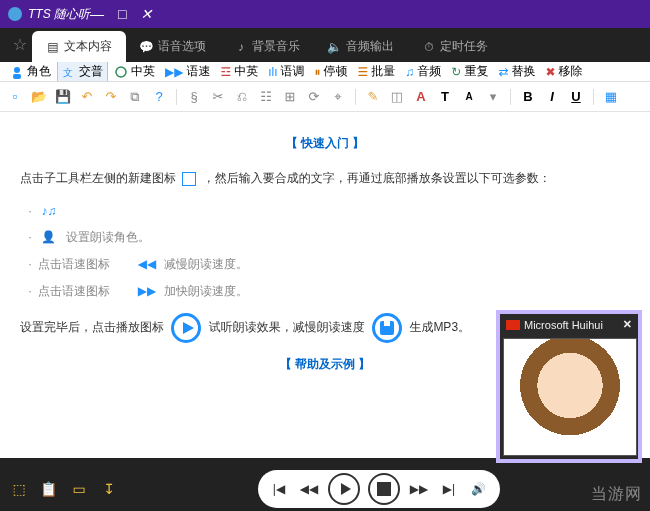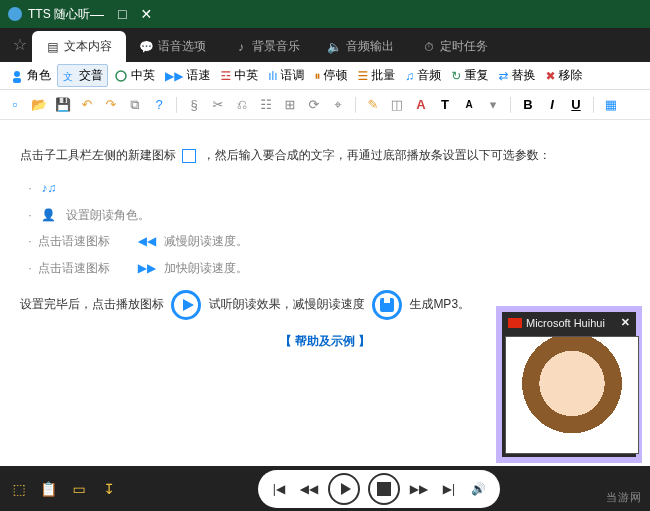--- a/index.html
+++ b/index.html
@@ -1,27 +1,27 @@
 <!DOCTYPE html>
 <html><head>
 <meta charset="utf-8">
 <style>
   * { box-sizing: border-box; margin: 0; padding: 0; font-family: "Microsoft YaHei", Arial, sans-serif; }
   body { width: 650px; height: 511px; background: #222; overflow: hidden; position: relative; }
-  .titlebar { height: 28px; background: #14532d; display: flex; align-items: center; color: #fff; font-size: 12px; padding: 0 8px; }
+  .titlebar { height: 28px; background: #4c1d95; display: flex; align-items: center; color: #fff; font-size: 12px; padding: 0 8px; font-style: italic; }
   .titlebar .logo { width: 14px; height: 14px; background: #4aa3df; border-radius: 50%; margin-right: 6px; }
   .titlebar .title-center { flex: 1; text-align: center; color: #ffd700; font-weight: bold; }
   .titlebar .winbtns { display: flex; gap: 14px; }
   .titlebar .winbtns span { cursor: pointer; font-size: 14px; }
   .tabbar { height: 34px; background: #222; display: flex; align-items: flex-end; padding-left: 8px; }
   .tabbar .star { color: #888; width: 24px; text-align: center; font-size: 16px; padding-bottom: 8px; }
   .tab { display: flex; align-items: center; gap: 4px; padding: 7px 14px; color: #aaa; font-size: 12px; cursor: pointer; }
   .tab.active { background: #fff; color: #333; border-radius: 6px 6px 0 0; }
   .tab .ticon { width: 14px; height: 14px; display: inline-flex; align-items: center; justify-content: center; }
-  .toolbar1 { height: 28px; background: #fff; border-bottom: 1px solid #ddd; display: flex; align-items: center; padding: 0 6px; font-size: 12px; gap: 2px; overflow: hidden; }
+  .toolbar1 { height: 20px; background: #fff; border-bottom: 1px solid #ddd; display: flex; align-items: center; padding: 0 6px; font-size: 12px; gap: 2px; overflow: hidden; }
   .toolbar1 .tbtn { display: flex; align-items: center; gap: 3px; padding: 2px 4px; cursor: pointer; white-space: nowrap; }
   .toolbar1 .tbtn .ic { width: 14px; height: 14px; }
   .toolbar1 .tbtn.sel { border: 1px solid #a8c8e8; background: #e8f0fa; border-radius: 2px; }
   .toolbar2 { height: 30px; background: #fff; border-bottom: 1px solid #e3e3e3; display: flex; align-items: center; padding: 0 6px; gap: 6px; }
   .toolbar2 .ib { width: 18px; height: 18px; display: flex; align-items: center; justify-content: center; cursor: pointer; font-size: 13px; }
   .toolbar2 .sep { width: 1px; height: 16px; background: #ddd; margin: 0 2px; }
   .content { background: #fff; height: 346px; padding: 14px 20px; font-size: 12px; color: #333; overflow: hidden; position: relative; line-height: 1.9; }
   .content .hdr { text-align: center; color: #0066cc; font-weight: bold; margin: 6px 0 12px; }
   .content .para { margin: 10px 0; }
   .content .bullet { display: flex; gap: 6px; margin: 4px 0 4px 8px; align-items: center; }
@@ -30,36 +30,36 @@
   .content .bullet .bi { width: 22px; text-align: center; }
   .content .bullet .br { color: #888; }
   .bigicon { display: inline-block; width: 30px; height: 30px; border: 3px solid #1e90ff; border-radius: 50%; vertical-align: middle; position: relative; margin: 0 4px; }
   .bigicon.play::after { content: ""; position: absolute; left: 9px; top: 6px; border-left: 11px solid #1e90ff; border-top: 6px solid transparent; border-bottom: 6px solid transparent; }
   .bigicon.save::after { content: ""; position: absolute; left: 5px; top: 5px; width: 14px; height: 14px; background: #1e90ff; border-radius: 2px; }
   .bigicon.save::before { content: ""; position: absolute; left: 9px; top: 5px; width: 6px; height: 5px; background: #fff; z-index: 1; }
   .smallicon { display: inline-block; width: 14px; height: 14px; vertical-align: middle; margin: 0 3px; }
   .smallicon.doc { border: 1px solid #1e90ff; background: #fff; }
   .smallicon.help { border: 1.5px solid #1e90ff; border-radius: 50%; position: relative; }
   .smallicon.help::after { content: "?"; color: #1e90ff; font-size: 10px; position: absolute; left: 2.5px; top: -2px; }
-  .voice-popup { position: absolute; right: 8px; bottom: 48px; width: 146px; background: #2a2a2a; border: 6px solid #c4b5fd; }
+  .voice-popup { position: absolute; right: 8px; bottom: 48px; width: 146px; background: #2a2a2a; border: 4px solid #c4b5fd; }
   .voice-popup .vh { display: flex; align-items: center; padding: 4px 6px; color: #eee; font-size: 11px; gap: 4px; }
   .voice-popup .vh .flag { width: 14px; height: 10px; background: #de2910; }
   .voice-popup .vh .name { flex: 1; }
   .voice-popup .vh .x { cursor: pointer; font-weight: bold; }
   .voice-popup .avatar { width: 134px; height: 118px; margin: 3px; background: radial-gradient(circle at 50% 40%, #f9dcc0 0 34%, #8b5a2b 34% 52%, #fff 52% 100%); border: 1px solid #555; }
   .bottombar { position: absolute; left: 0; right: 0; bottom: 0; height: 44px; background: #222; display: flex; align-items: center; padding: 0 10px; }
   .bottombar .lbtns { display: flex; gap: 12px; }
   .bottombar .lbtn { width: 18px; height: 16px; cursor: pointer; color: #f0c040; font-size: 14px; display: flex; align-items: center; justify-content: center; }
   .bottombar .player { flex: 1; display: flex; justify-content: center; }
   .bottombar .capsule { background: #fff; border-radius: 20px; padding: 3px 10px; display: flex; align-items: center; gap: 8px; }
   .bottombar .pbtn { width: 22px; height: 22px; display: flex; align-items: center; justify-content: center; cursor: pointer; font-size: 12px; color: #333; }
   .bottombar .pbig { width: 32px; height: 32px; border: 2px solid #333; border-radius: 50%; display: flex; align-items: center; justify-content: center; cursor: pointer; }
   .bottombar .pbig .tri { border-left: 10px solid #333; border-top: 6px solid transparent; border-bottom: 6px solid transparent; margin-left: 3px; }
   .bottombar .pbig .sv { width: 14px; height: 14px; background: #333; }
-  .watermark { position: absolute; right: 8px; bottom: 6px; color: rgba(255,255,255,0.45); font-size: 11px; letter-spacing: 1px; }
+  .watermark { position: absolute; right: 8px; bottom: 6px; color: rgba(255,255,255,0.45); font-size: 16px; letter-spacing: 1px; }
 </style>
 </head>
 <body>
 
 <div class="titlebar">
   <span class="logo"></span>
   <span>TTS 随心听</span>
   <div class="winbtns">
     <span>—</span>
     <span>□</span>
@@ -174,20 +174,21 @@
   <span class="ib" style="color:#888">▾</span>
   <span class="sep"></span>
   <span class="ib" style="font-weight:bold">B</span>
   <span class="ib" style="font-style:italic;font-weight:bold">I</span>
   <span class="ib" style="text-decoration:underline;font-weight:bold">U</span>
   <span class="sep"></span>
   <span class="ib" style="color:#1e90ff">▦</span>
 </div>
 
 <div class="content">
+  <div class="hdr">【 快速入门 】</div>
   <div class="para">
     <span>点击子工具栏左侧的新建图标</span>
     <span class="smallicon doc"></span>
     <span>，然后输入要合成的文字，再通过底部播放条设置以下可选参数：</span>
   </div>
 
   <div class="bullet">
     <span class="dot">·</span>
     <span class="bi" style="color:#1e90ff">♪♫</span>
   </div>

